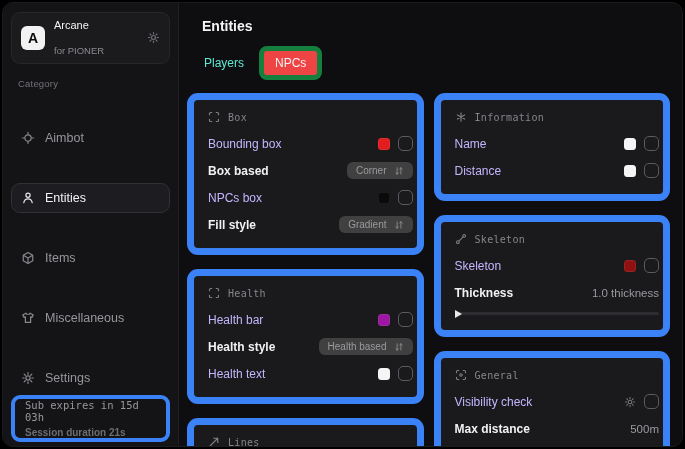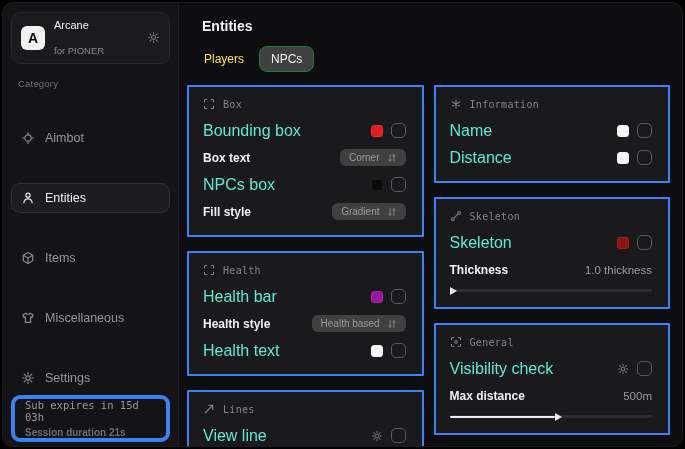--- a/index.html
+++ b/index.html
@@ -40,36 +40,36 @@
   .side-footer {
     margin-top:auto; border:4px solid #3b82f6; border-radius:9px;
     padding:0 10px; background:#141417;
   }
   .footer-line1 { font-family:"DejaVu Sans Mono",monospace; font-size:10.5px; color:#97979c; }
   .footer-line2 { font-size:10px; color:#6d6d72; font-weight:bold; margin-top:4px; }
   
   .main { flex:1; padding:12px 12px 12px 8px; overflow:hidden; }
   .main-title { color:#f4f4f6; font-size:14px; font-weight:bold; margin:3px 0 12px 15px; }
   .tabs { display:flex; align-items:center; gap:4px; margin:0 0 13px 6px; }
-  .tab { color:#fde047; font-size:12px; padding:5px 11px; border-radius:8px; }
-  .tab.active { background:#404040; color:#f1f1f3; border:1px solid #15803d; }
+  .tab { color:#5eead4; font-size:12px; padding:5px 11px; border-radius:8px; }
+  .tab.active { background:#ef4444; color:#f1f1f3; border:5px solid #15803d; }
   .columns { display:flex; gap:10px; align-items:flex-start; }
   .col { flex:1; display:flex; flex-direction:column; gap:14px; }
   .card {
-    background:#1a1a1d; border-radius:1px; padding:11px 16px 12px 14px;
-    border:2px solid #3b82f6;
+    background:#1a1a1d; border-radius:11px; padding:11px 4px 12px 14px;
+    border:7px solid #3b82f6;
   }
   .card-head {
     display:flex; align-items:center; gap:8px; color:#85858a;
     font-family:"DejaVu Sans Mono",monospace; font-size:10px; letter-spacing:.3px;
     margin-bottom:9px;
   }
   .card-head .icon { display:flex; color:#7f7f84; }
   .row { display:flex; align-items:center; justify-content:space-between; min-height:23px; margin-top:4px; }
-  .row-label { color:#5eead4; font-size:16px; }
+  .row-label { color:#c4b5fd; font-size:12px; }
   .row-label.em { color:#f1f1f3; font-weight:bold; font-size:12px; }
   .controls { display:flex; align-items:center; gap:8px; }
   .swatch { width:12px; height:12px; border-radius:3.5px; box-shadow:inset 0 0 0 1px rgba(255,255,255,.08); }
   .checkbox { width:15px; height:15px; border-radius:5px; border:1.5px solid #5a5a60; background:transparent; }
   .select {
     display:inline-flex; align-items:center; gap:7px; background:#404040;
     border-radius:6px; padding:3px 9px; color:#9a9a9f; font-size:10px;justify-content:center;
   }
   .select .icon { display:flex; color:#84848a; }
   .mini-gear { display:flex; color:#77777c; }
@@ -186,21 +186,21 @@
             <span>Box</span>
           </div>
           <div class="row">
             <span class="row-label">Bounding box</span>
             <span class="controls">
               <span class="swatch" style="background: rgb(225, 29, 29);"></span>
               <span class="checkbox"></span>
             </span>
           </div>
           <div class="row">
-            <span class="row-label em">Box text</span>
+            <span class="row-label em">Box based</span>
             <span class="select">
               <span>Corner</span>
               <span class="icon">
                 <svg width="10" height="10" viewBox="0 0 16 16" fill="none" stroke="currentColor" stroke-width="1.6" stroke-linecap="round" stroke-linejoin="round">
                   <path d="M5 3v10M5 13l-2.2-2.2M5 13l2.2-2.2M11 13V3M11 3L8.8 5.2M11 3l2.2 2.2"></path>
                 </svg>
               </span>
             </span>
           </div>
           <div class="row">

